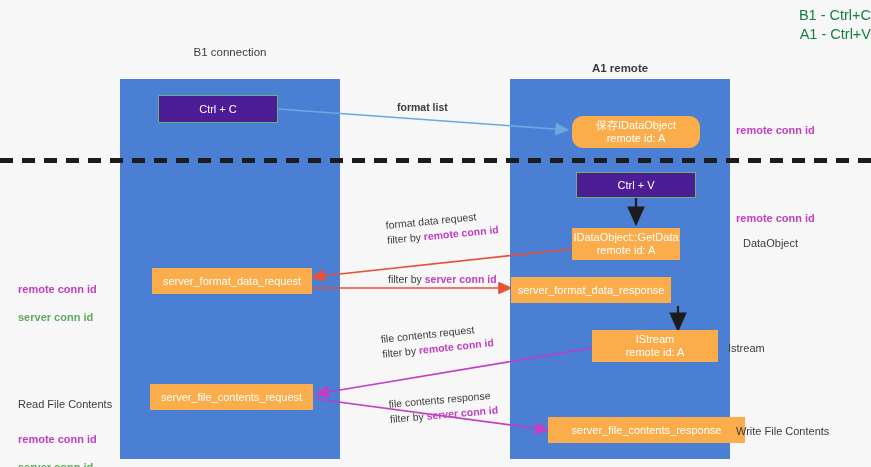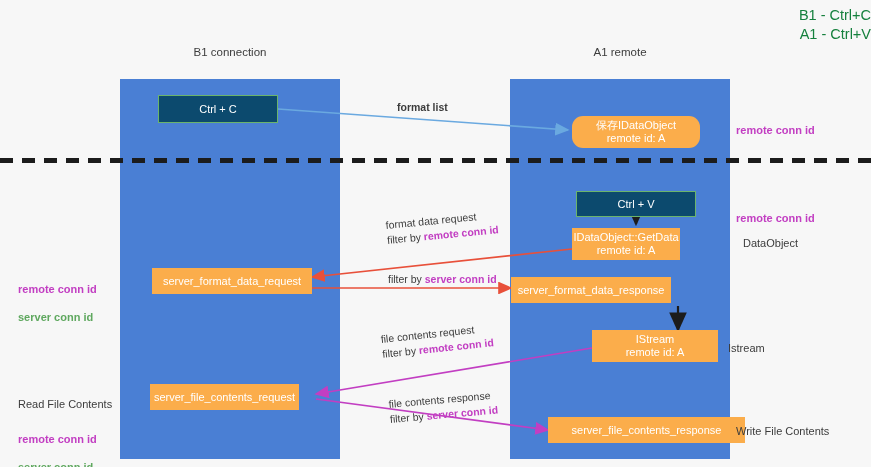--- a/index.html
+++ b/index.html
@@ -20,21 +20,21 @@
     position:absolute;left:0;top:6px;width:871px;text-align:right;
     color:#15803d;font-size:14.5px;line-height:19px;white-space:pre-line;
   }
 
   .node{
     position:absolute;box-sizing:border-box;
     display:flex;align-items:center;justify-content:center;
     text-align:center;color:#ffffff;font-size:11px;line-height:13px;
     white-space:pre-line;padding:2px 4px;
   }
-  .node.green{background:#0c4a6e;border:1px solid #6bb46b;}
+  .node.green{background:#4c1d95;border:1px solid #6bb46b;}
   .node.orange{background:#fbad4b;}
 
   .sidelabel{
     position:absolute;font-size:11px;line-height:14px;white-space:pre-line;
   }
   .c-magenta{color:#c23ec2;font-weight:bold;}
   .c-green{color:#5fa85f;font-weight:bold;}
   .c-black{color:#3c3c3c;}
 
   .edgelabel{
@@ -49,21 +49,21 @@
 </head>
 <body>
 
 <div id="stage">
 
   <div class="title">B1 - Ctrl+C
 A1 - Ctrl+V</div>
 
   <div class="lane-head" style="left:120px;top:46px;width:220px;">B1
 connection</div>
-  <div class="lane-head" style="left:510px;top:46px;width:220px;">A1
+  <div class="lane-head" style="left:510px;top:62px;width:220px;font-weight:bold;">A1
 remote</div>
 
   <div class="lane" style="left:120px;top:79px;width:220px;height:380px;"></div>
   <div class="lane" style="left:510px;top:79px;width:220px;height:380px;"></div>
 
   <svg id="wires" viewBox="0 0 871 467">
     <defs>
       <marker id="ah-blue" markerWidth="9" markerHeight="8" refX="8" refY="4" orient="auto">
         <path d="M0,0 L9,4 L0,8 z" fill="#6aa9e0"></path>
       </marker>
@@ -93,33 +93,33 @@
     <line x1="316" y1="399" x2="548" y2="430" stroke="#c23ec2" stroke-width="1.6" marker-end="url(#ah-mag)"></line>
   </svg>
 
   <div class="dashline"></div>
 
   <div class="node green" style="left:158px;top:95px;width:120px;height:28px;">Ctrl + C</div>
 
   <div class="node orange" style="left:572px;top:116px;width:128px;height:32px;border-radius:11px;">保存IDataObject
 remote id: A</div>
 
-  <div class="node green" style="left:576px;top:172px;width:120px;height:26px;margin-top:19px;">Ctrl + V</div>
+  <div class="node green" style="left:576px;top:172px;width:120px;height:26px;">Ctrl + V</div>
 
   <div class="node orange" style="left:572px;top:228px;width:108px;height:32px;">IDataObject::GetData
 remote id: A</div>
 
   <div class="node orange" style="left:152px;top:268px;width:160px;height:26px;">server_format_data_request</div>
 
   <div class="node orange" style="left:511px;top:277px;width:160px;height:26px;">server_format_data_response</div>
 
   <div class="node orange" style="left:592px;top:330px;width:126px;height:32px;">IStream
 remote id: A</div>
 
-  <div class="node orange" style="left:150px;top:384px;width:149px;height:26px;">server_file_contents_request</div>
+  <div class="node orange" style="left:150px;top:384px;width:163px;height:26px;">server_file_contents_request</div>
 
   <div class="node orange" style="left:548px;top:417px;width:197px;height:26px;">server_file_contents_response</div>
 
   <div class="edgelabel" style="left:397px;top:100px;font-weight:bold;">format list</div>
 
   <div class="edgelabel" style="left:385px;top:218px;transform:rotate(-5.5deg);">
     <div>format data request</div>
     <div><span>filter by </span><span class="hl-m">remote conn id</span></div>
   </div>
 

